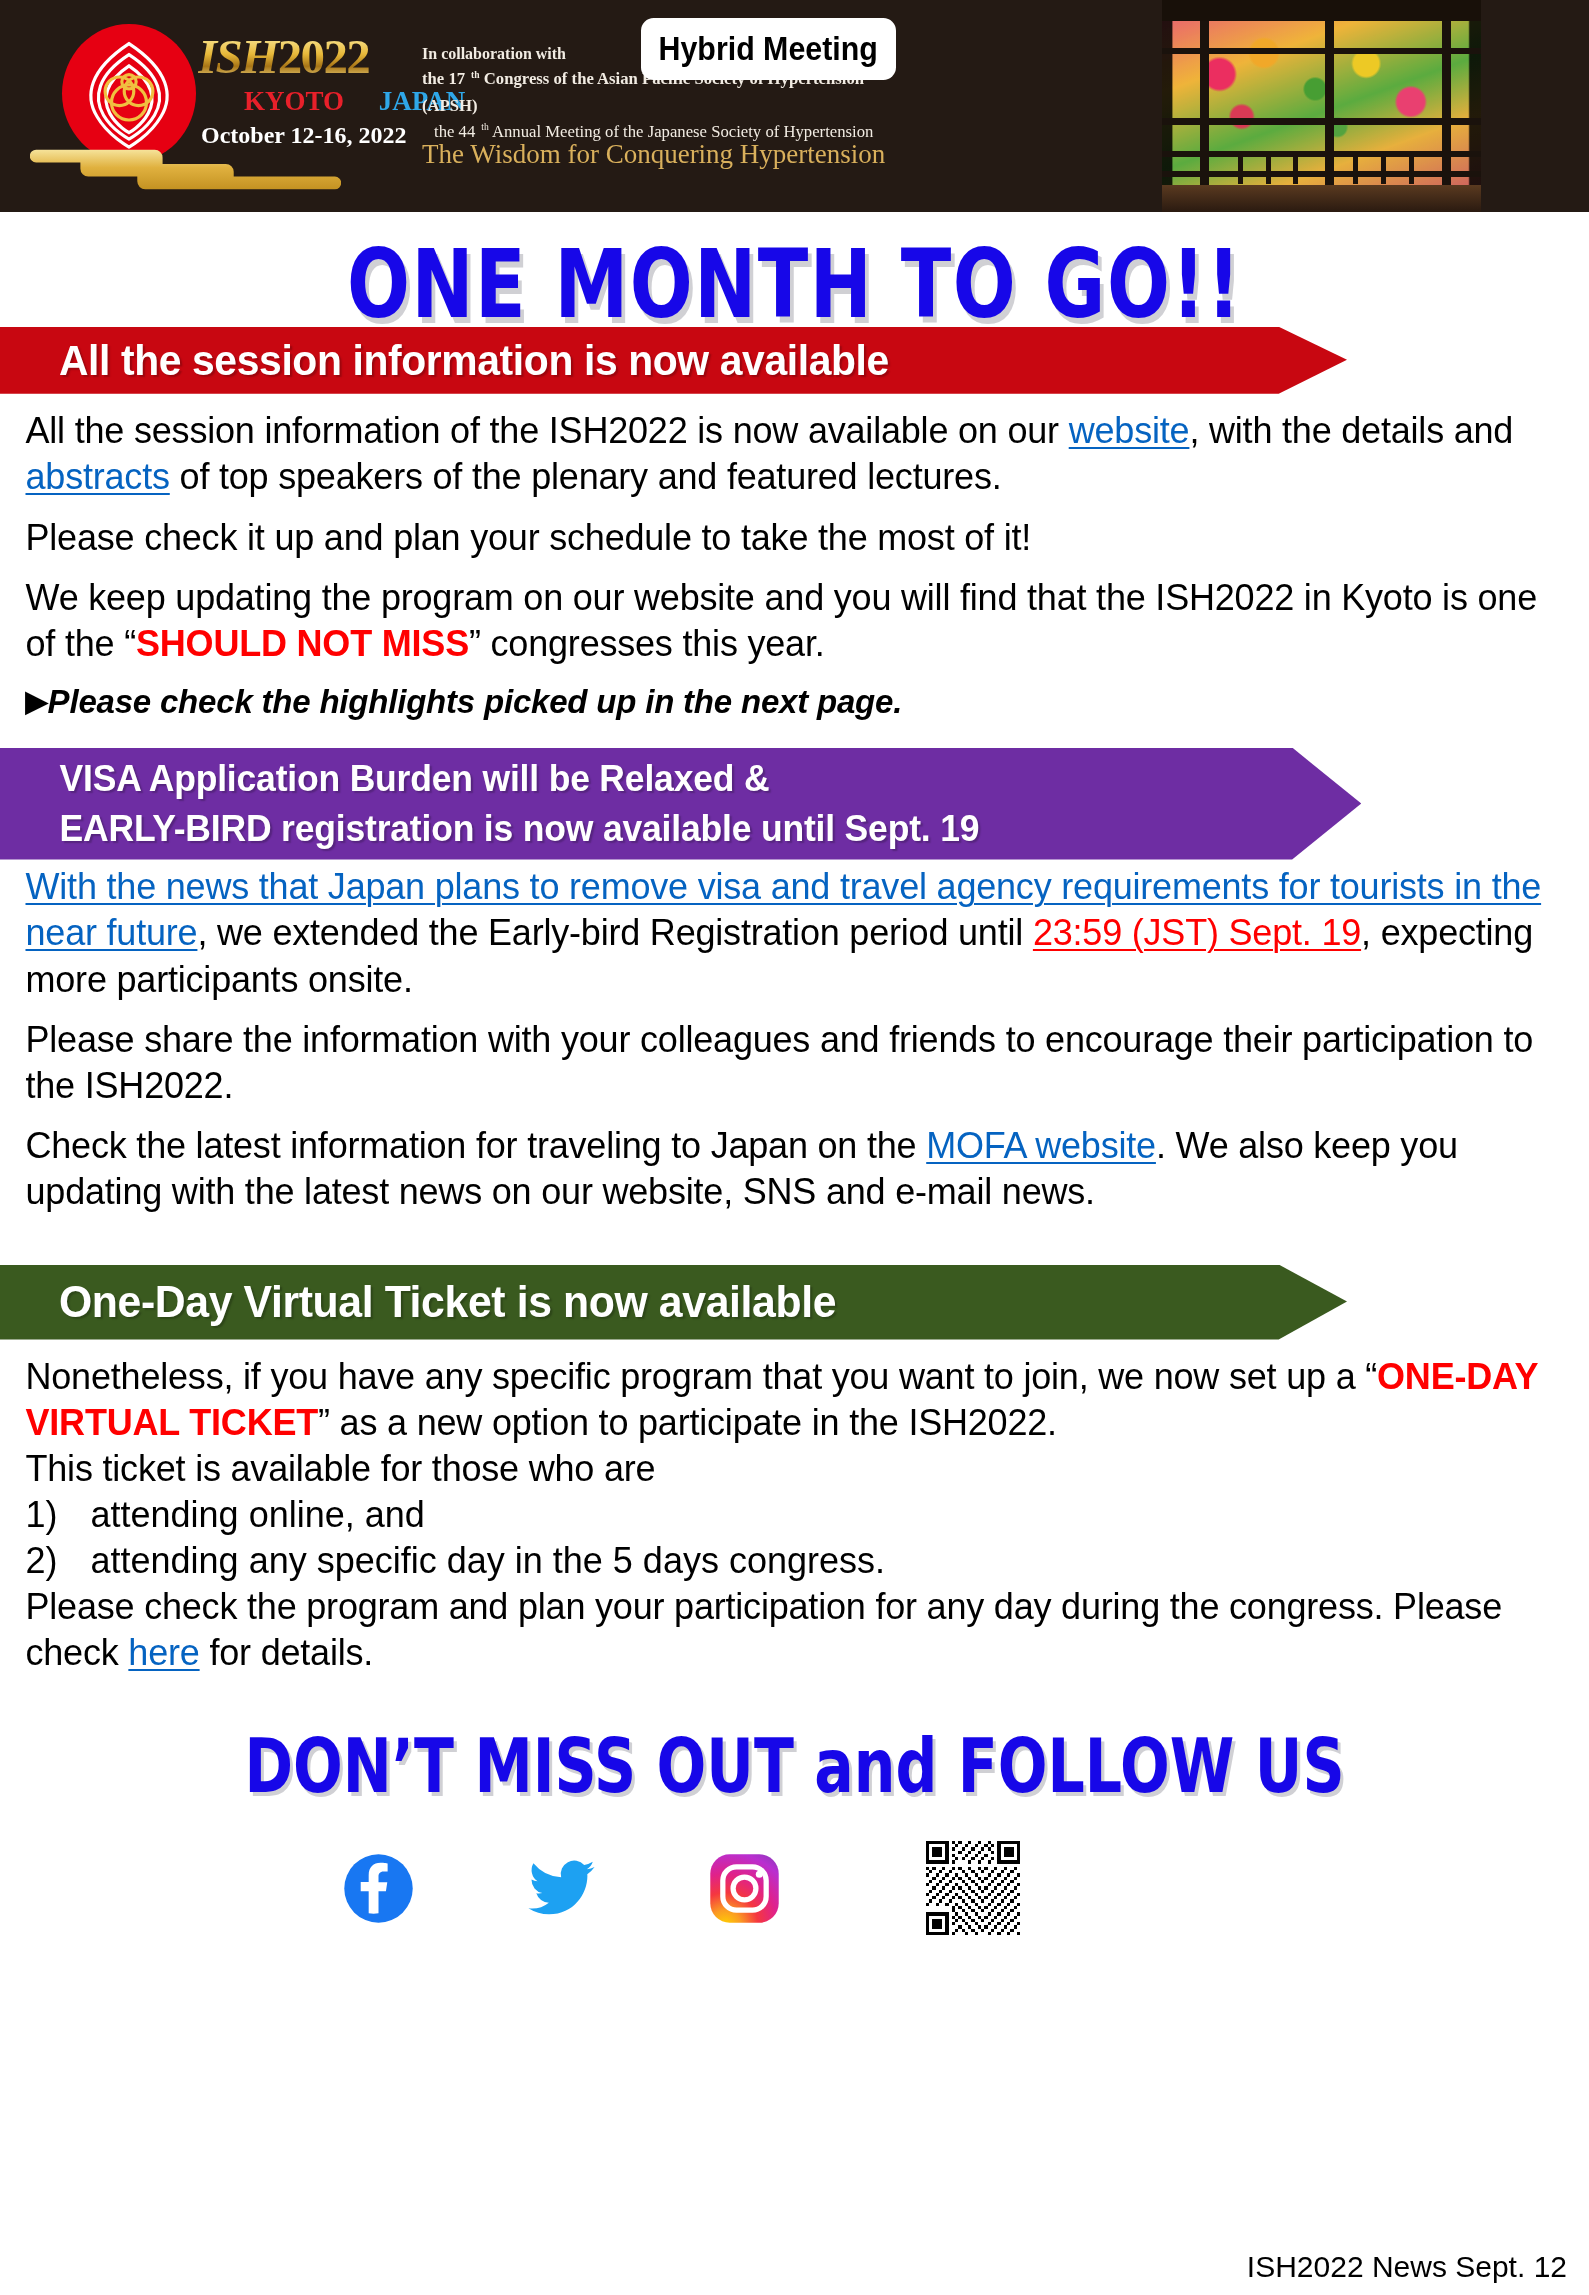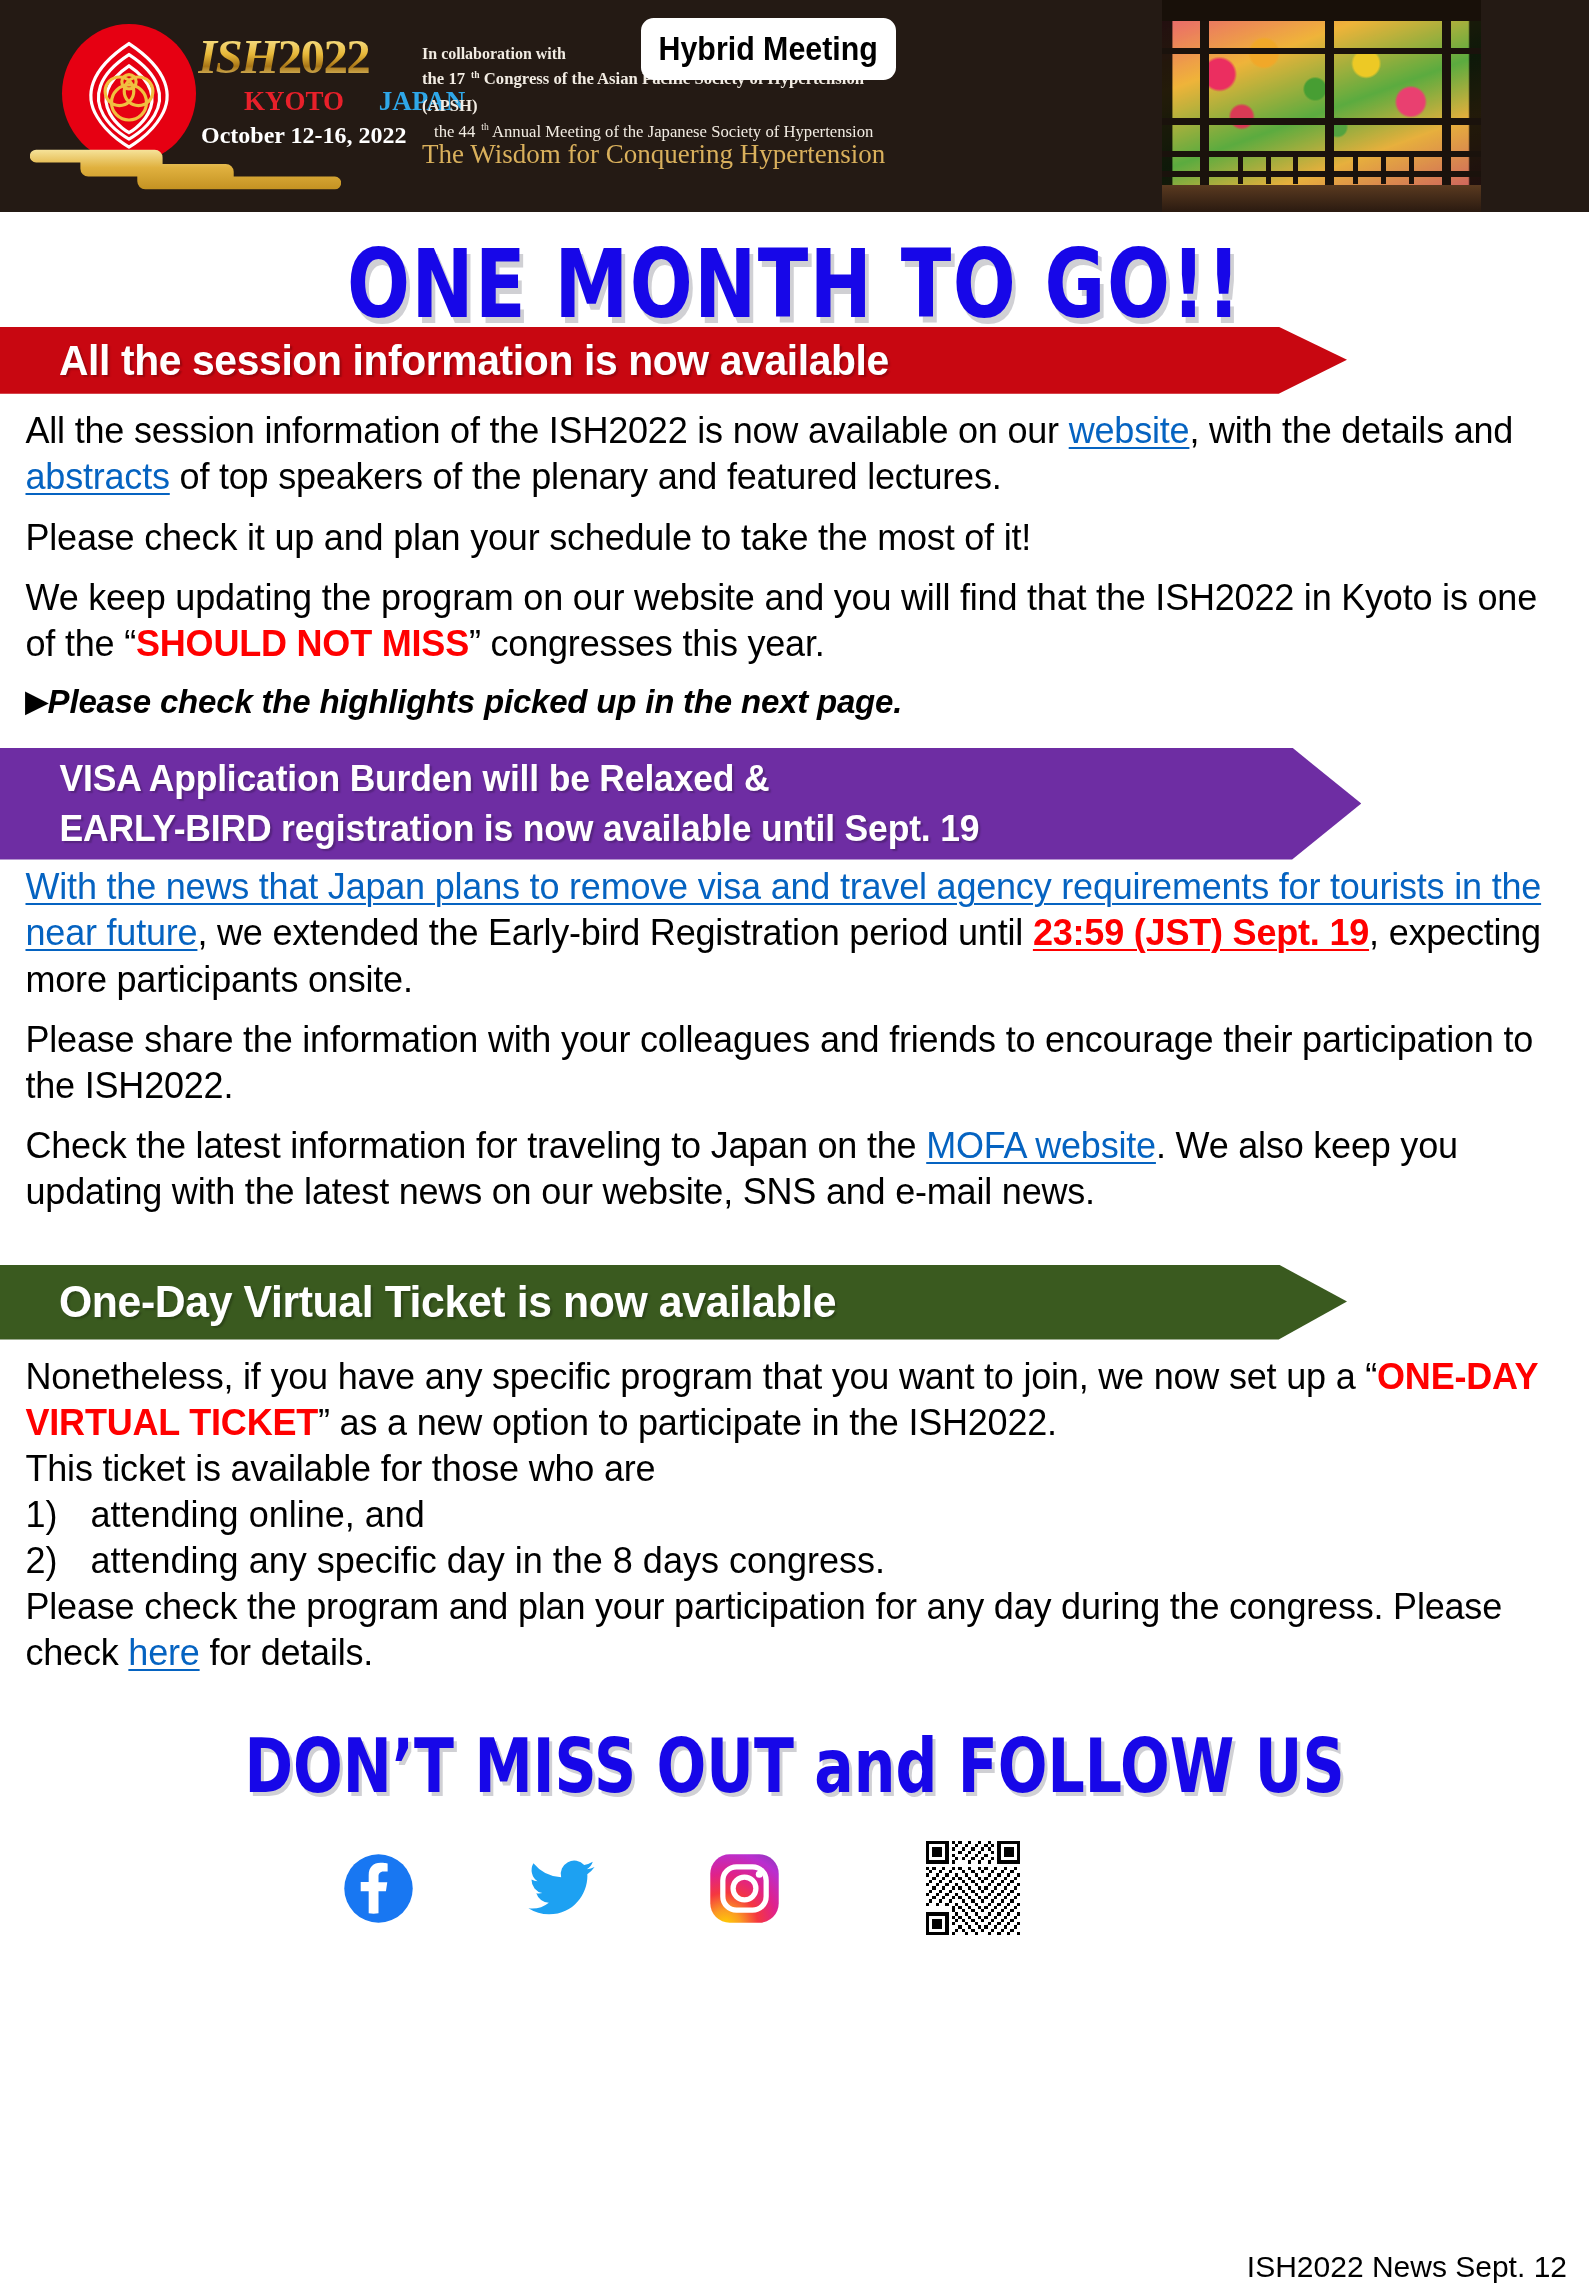--- a/index.html
+++ b/index.html
@@ -262,21 +262,21 @@
     text-decoration: underline;
     text-underline-offset: 4px;
     text-decoration-thickness: 2.4px;
   }
   .red-text {
     color: #ff0000;
     font-weight: bold;
   }
   .red-underline {
     color: #ff0000;
-    font-weight: bold;
+    font-weight: normal;
     text-decoration: underline;
     text-underline-offset: 4px;
     text-decoration-thickness: 2.4px;
   }
   .italic-note {
     font-style: italic;
     font-weight: bold;
     font-size: 33px;
   }
   .tri {
@@ -450,21 +450,21 @@
   <p class="para"><span>Nonetheless, if you have any specific program that you want to join, we now set up a “</span><span class="red-text">ONE-DAY VIRTUAL TICKET</span><span>” as a new option to participate in the ISH2022.</span></p>
 
   <p class="para nomargin">This ticket is available for those who are</p>
 
   <div class="listrow">
     <span class="num">1)</span>
     <span>attending online, and</span>
   </div>
   <div class="listrow">
     <span class="num">2)</span>
-    <span>attending any specific day in the 8 days congress.</span>
+    <span>attending any specific day in the 5 days congress.</span>
   </div>
 
   <p class="para nomargin"><span>Please check the program and plan your participation for any day during the congress.  Please check </span><a class="link" href="#">here</a><span> for details.</span></p>
 </div>
 
 <div class="footer-title">DON’T MISS OUT and FOLLOW US</div>
 
 <div class="social-row">
 
   <a href="#" class="social-link">

